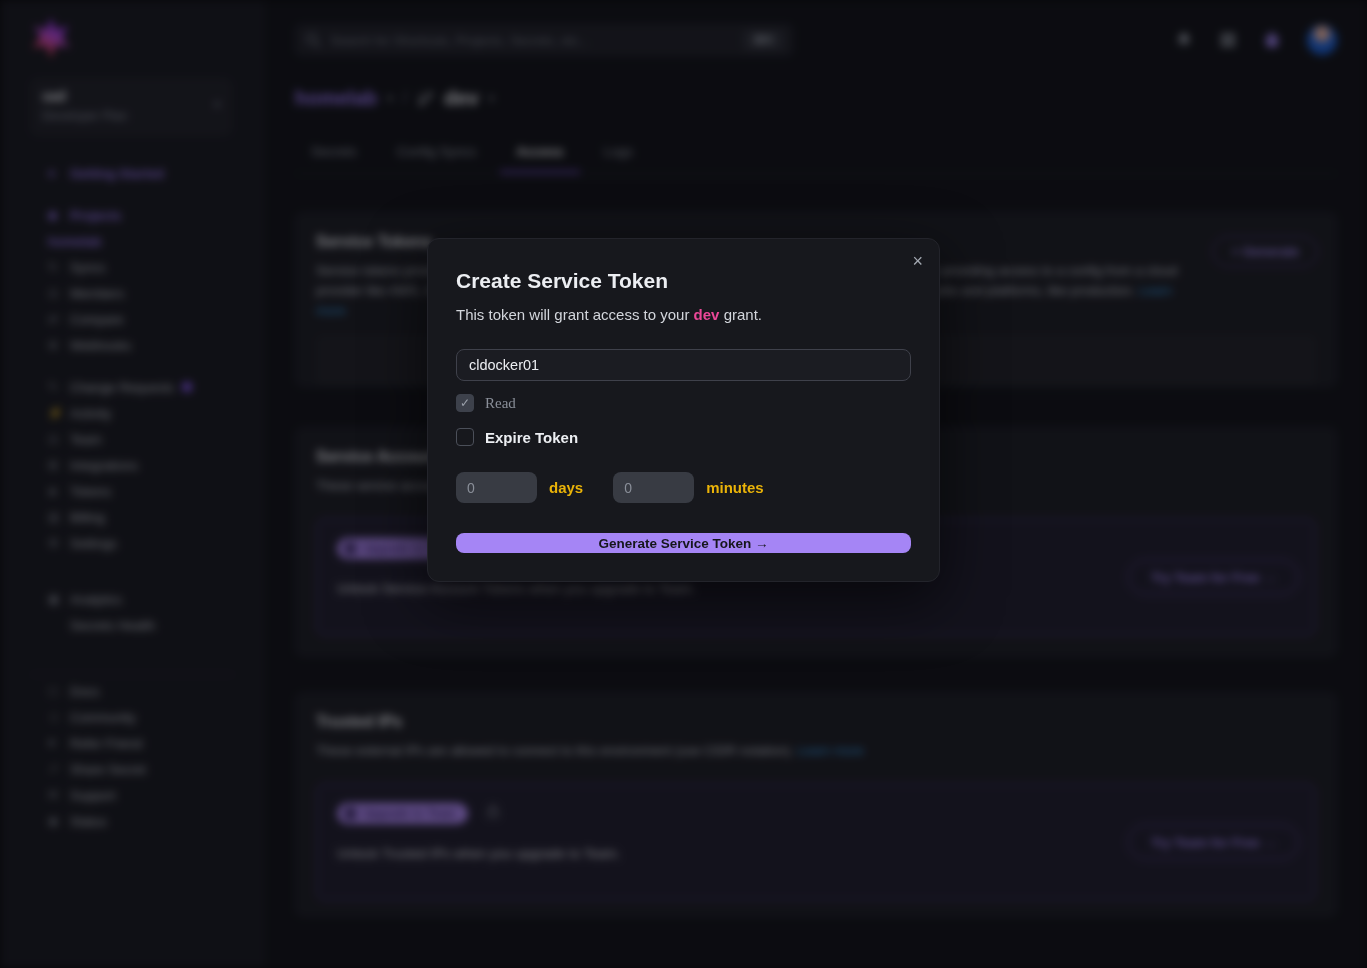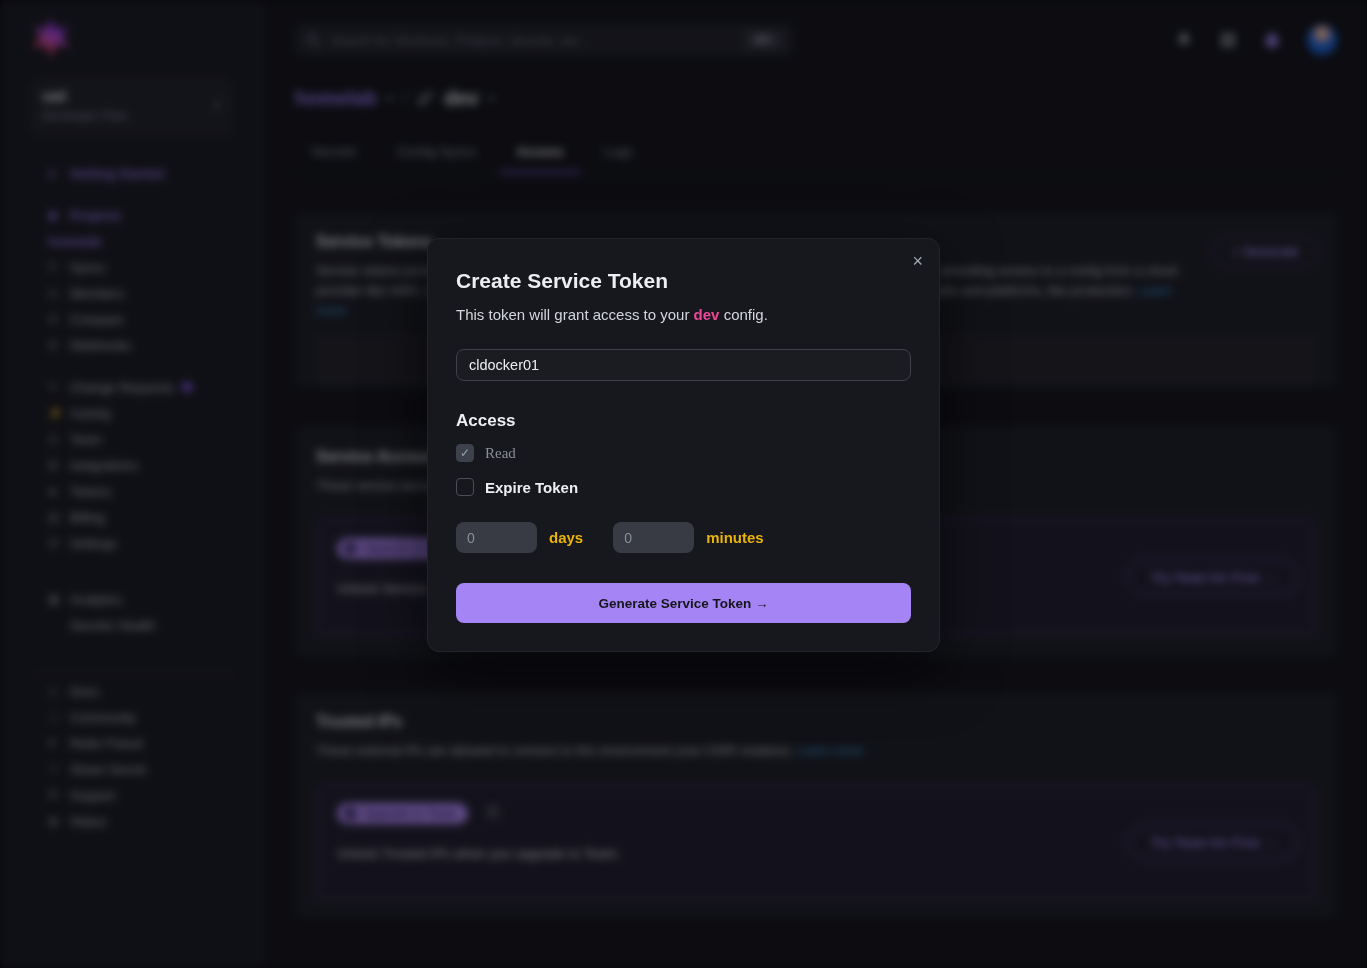--- a/index.html
+++ b/index.html
@@ -102,21 +102,21 @@
         background:transparent; cursor:pointer; display:flex; align-items:center;
         justify-content:center; font-size:12px; }
   .cb.checked-disabled { background:#3d414b; border-color:#3d414b; color:#9aa0aa; cursor:default; }
   .check-row .cb-label { font-size:15px; font-weight:600; color:#eceef2; }
   .check-row.disabled .cb-label { color:#8a8f99; font-weight:400;font-family:Liberation Serif, serif; }
   .exp-row { display:flex; align-items:center; gap:12px; margin-top:26px; }
   .num-input { width:81px; height:31px; background:#383b43; border:none; border-radius:8px;
                padding:0 11px; color:#eceef2; font-size:14px; font-family:inherit; outline:none; }
   .num-input::placeholder { color:#8a8f99; }
   .unit { color:#eab308; font-size:15px; font-weight:600; margin-right:18px; }
-  .submit-btn { width:100%; margin-top:30px; height:40px; background:#a585f5; border:none;
+  .submit-btn { width:100%; margin-top:30px; height:20px; background:#a585f5; border:none;
                 border-radius:8px; color:#15161b; font-size:13.5px; font-weight:700;
                 cursor:pointer; font-family:inherit; }
 </style>
 </head>
 <body>
 
 <div id="app-bg">
   <aside class="sidebar">
     <div class="logo"></div>
 
@@ -330,26 +330,25 @@
     </section>
   </main>
 </div>
 
 <div class="overlay"></div>
 
 <div class="modal">
   <button class="modal-close">×</button>
   <h2>Create Service Token</h2>
   <p class="subtitle">
-    <span>This token will grant access to your </span><b>dev</b><span> config.</span>
+    <span>This token will grant access to your </span><b>dev</b><span> grant.</span>
   </p>
 
   <input class="token-input" type="text" value="cldocker01" style="">
 
-  <div class="section-h">Access</div>
   <div class="check-row disabled">
     <span class="cb checked-disabled">✓</span>
     <span class="cb-label">Read</span>
   </div>
 
   <div class="check-row" style="margin-top:16px;text-align:center;">
     <span class="cb"></span>
     <span class="cb-label">Expire Token</span>
   </div>
 

